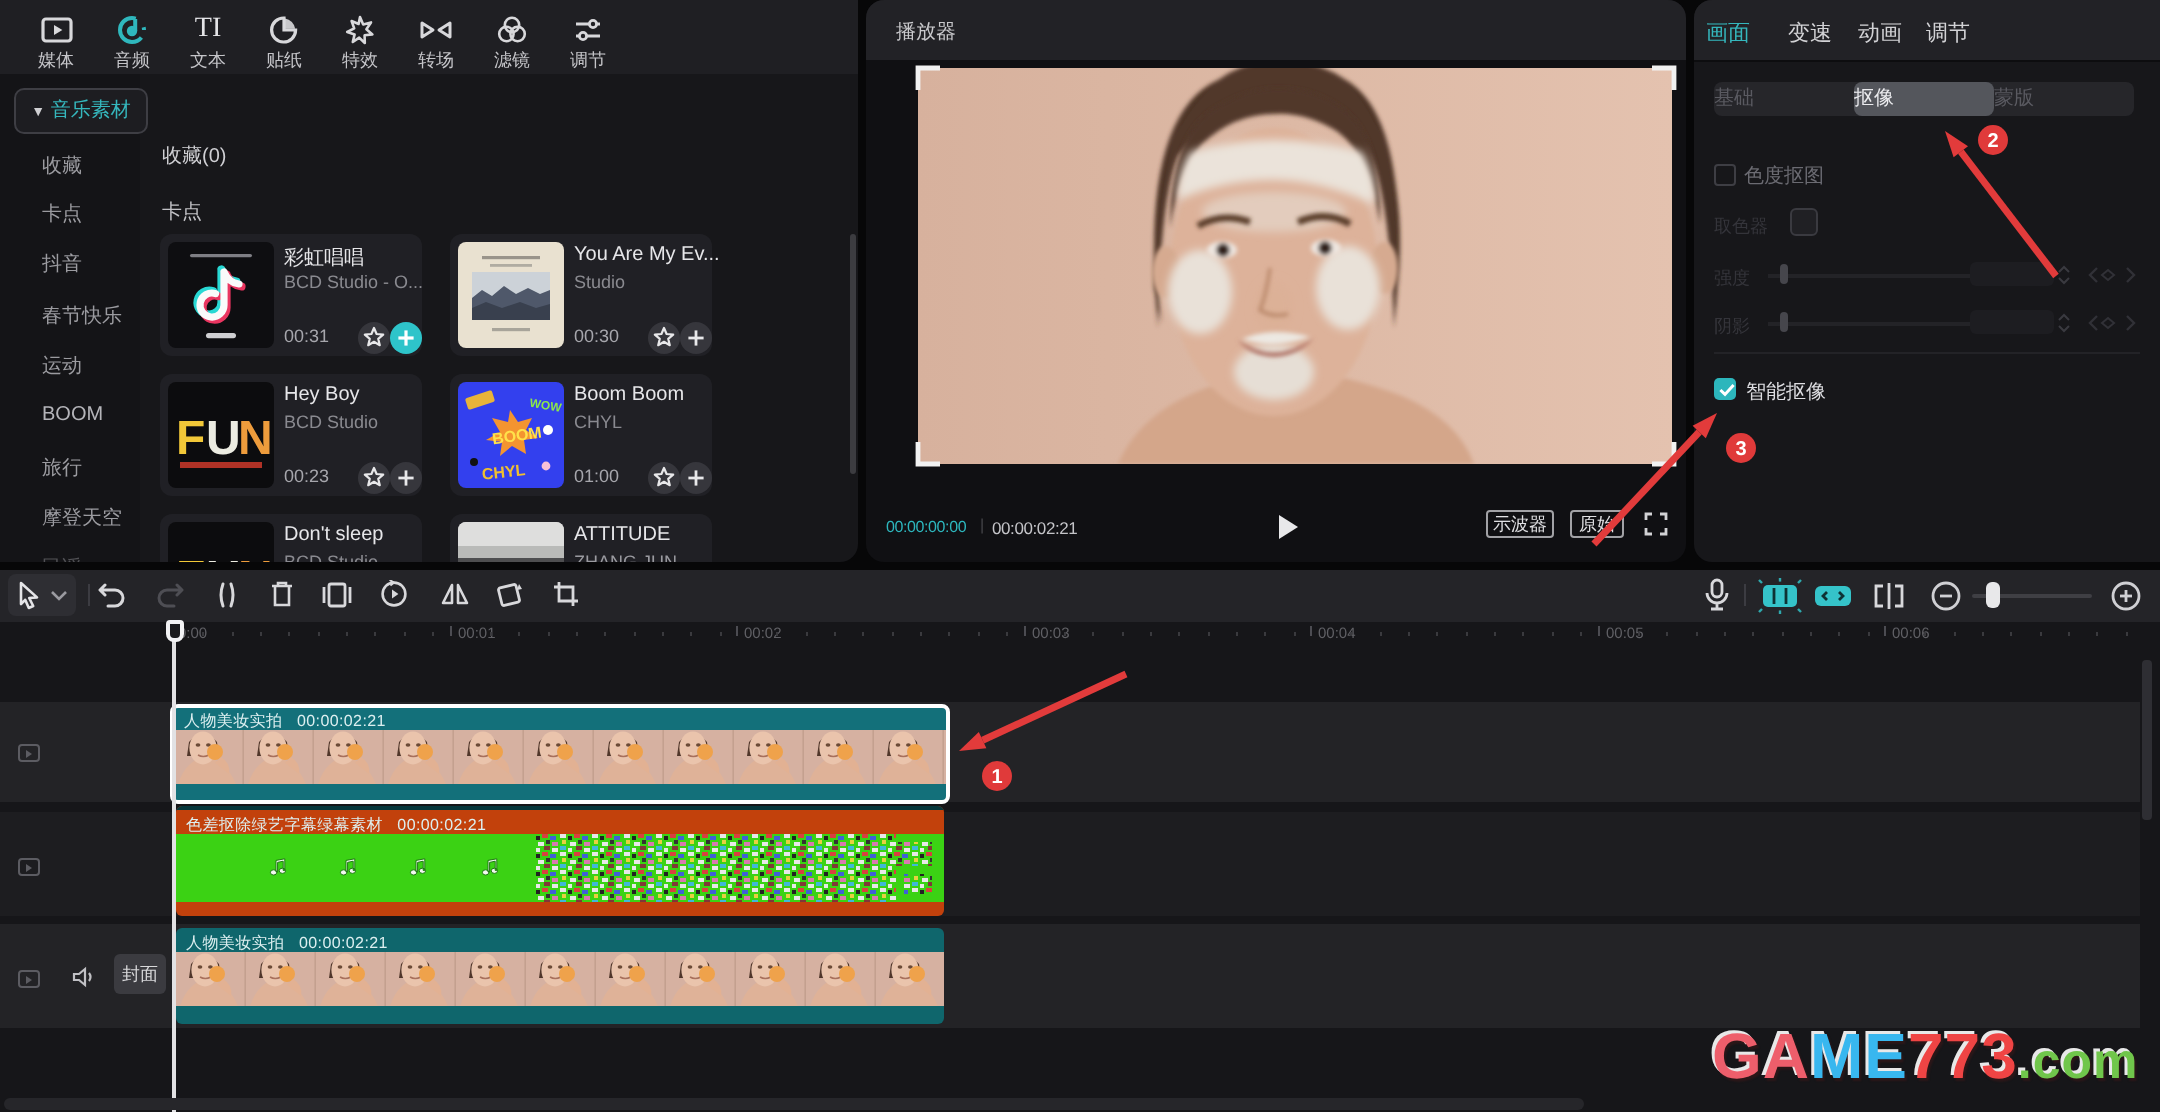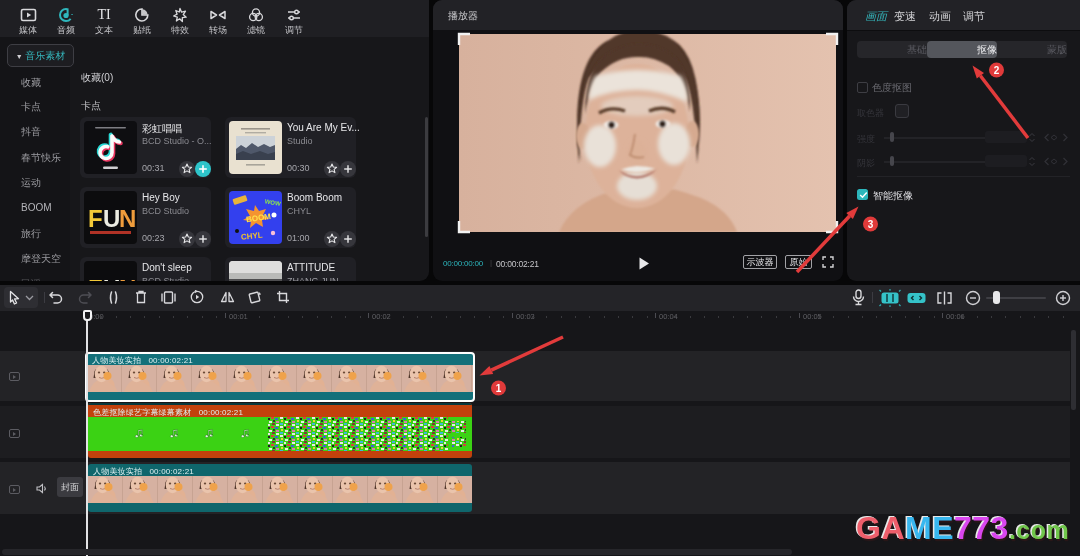--- a/index.html
+++ b/index.html
@@ -24,21 +24,21 @@
 .seclb{font-size:10px;color:#cfcfd3;}
 .card{position:absolute;width:131px;height:61px;background:#202025;border-radius:6px;}
 .art{position:absolute;left:4px;top:4px;width:53px;height:53px;border-radius:4px;overflow:hidden;}
 .ctitle{position:absolute;left:62px;top:5px;font-size:10px;color:#e6e6e9;white-space:nowrap;}
 .csub{position:absolute;left:62px;top:19px;font-size:9px;color:#8a8a90;white-space:nowrap;}
 .cdur{position:absolute;left:62px;top:46px;font-size:9px;color:#a6a6ac;}
 .cbtn{position:absolute;top:44px;width:16px;height:16px;border-radius:50%;background:#36363c;}
 .chipbtn{position:absolute;border:1px solid #a2a2a6;border-radius:2px;color:#e0e0e3;font-size:9px;text-align:center;}
 .rtab{position:absolute;top:9px;font-size:11px;color:#d2d2d5;}
 #segbar{left:857px;top:41px;width:210px;height:17px;background:#26262a;border-radius:4px;}
-.seg{position:absolute;top:0;width:70px;height:17px;font-size:10px;line-height:17px;text-align:right;color:#5a5a61;}
+.seg{position:absolute;top:0;width:70px;height:17px;font-size:10px;line-height:17px;text-align:left;color:#5a5a61;}
 .dimlb{position:absolute;font-size:9px;color:#34343a;}
 
 #tbar{left:0;top:0;width:1080px;height:26px;background:#242428;}
 .rowstrip{position:absolute;left:0;width:1070px;}
 .clipheadtx{position:absolute;left:5px;top:1.5px;font-size:8px;color:#ddeff0;white-space:nowrap;letter-spacing:.2px;}
 .tricon{position:absolute;width:9px;height:7px;border:1px solid #5c5c62;border-radius:2px;}
 .tricon:after{content:"";position:absolute;left:2.5px;top:1.5px;width:0;height:0;border-left:3px solid #5c5c62;border-top:2px solid transparent;border-bottom:2px solid transparent;}
 </style>
 </head>
 <body>
@@ -313,21 +313,21 @@
         <path d="M1.5 0.5 L11 6.5 L1.5 12.5 Z" fill="#e8e8ea"></path>
       </svg>
     <div class="chipbtn" style="left:310px;top:255px;width:32px;height:12px;line-height:12px;">示波器</div>
     <div class="chipbtn" style="left:352px;top:255px;width:25px;height:12px;line-height:12px;">原始</div>
     <svg class="ab" style="left:389px;top:256px;" width="12" height="12" viewBox="0 0 12 12">
         <path d="M1 4 L1 1 L4 1 M8 1 L11 1 L11 4 M11 8 L11 11 L8 11 M4 11 L1 11 L1 8" fill="none" stroke="#d2d2d5" stroke-width="1.4"></path>
       </svg>
   </div>
   <div class="ab" id="pright">
     <div class="ab" style="left:0;top:0;width:233px;height:30px;background:#222226;"></div>
-    <div class="rtab" style="left:18px;color:#35b7bd;font-style:italic;">画面</div>
+    <div class="rtab" style="left:6px;color:#35b7bd;">画面</div>
     <div class="rtab" style="left:47px;">变速</div>
     <div class="rtab" style="left:82px;">动画</div>
     <div class="rtab" style="left:116px;">调节</div>
     <div class="ab" style="left:0;top:30px;width:233px;height:1px;background:#0d0d0f;"></div>
 
     <div class="ab" id="segbar" style="left:10px;top:41px;">
       <div class="seg" style="left:0;">基础</div>
       <div class="seg" style="left:70px;background:#54565c;border-radius:4px;color:#ececef;">抠像</div>
       <div class="seg" style="left:140px;">蒙版</div>
     </div>
@@ -613,21 +613,21 @@
     <div class="ab" style="left:57px;top:192px;width:26px;height:20px;background:#3b3b40;border-radius:3px;color:#d8d8da;font-size:9px;line-height:20px;text-align:center;">封面</div>
 
     <div class="ab" style="left:86px;top:26px;width:1.5px;height:254px;background:#e2e2e4;"></div>
     <div class="ab" style="left:83px;top:25px;width:5px;height:7px;border:2px solid #f2f2f4;border-radius:2px 2px 4px 4px;background:#1a1a1d;"></div>
 
     <div class="ab" style="left:1071px;top:45px;width:5px;height:80px;background:#2e2e33;border-radius:2px;"></div>
     <div class="ab" style="left:2px;top:264px;width:790px;height:6px;background:#26262a;border-radius:3px;"></div>
   </div>
 
   <div class="ab" style="left:856px;top:510px;font-weight:bold;white-space:nowrap;letter-spacing:.5px;text-shadow:-1.5px -1.5px 0 rgba(255,255,255,.9),1px 1.5px 1px rgba(70,25,25,.45);">
-    <span style="font-size:32px;color:#ee5e6b;">GA</span><span style="font-size:32px;color:#38b7ef;">ME</span><span style="font-size:32px;color:#d946ef;">773</span><span style="font-size:25px;color:#70c64b;">.com</span>
+    <span style="font-size:32px;color:#ee5e6b;">GA</span><span style="font-size:32px;color:#38b7ef;">ME</span><span style="font-size:32px;color:#ef4444;">773</span><span style="font-size:25px;color:#70c64b;">.com</span>
   </div>
 
   <svg class="ab" style="left:0;top:0;pointer-events:none;" width="1080" height="556" viewBox="0 0 1080 556">
     <g stroke="#e23b3b" stroke-width="3.5" fill="#e23b3b">
       <line x1="563" y1="337" x2="491.3" y2="370.1"></line>
       <polygon points="479.5,375.5 489.4,366 493.2,374.1" stroke="none"></polygon>
       <line x1="1028" y1="138" x2="980.4" y2="75.8"></line>
       <polygon points="972.5,65.5 984.0,73.1 976.8,78.6" stroke="none"></polygon>
       <line x1="797" y1="272" x2="849.6" y2="216"></line>
       <polygon points="858.5,206.5 852.9,219.1 846.3,212.9" stroke="none"></polygon>

